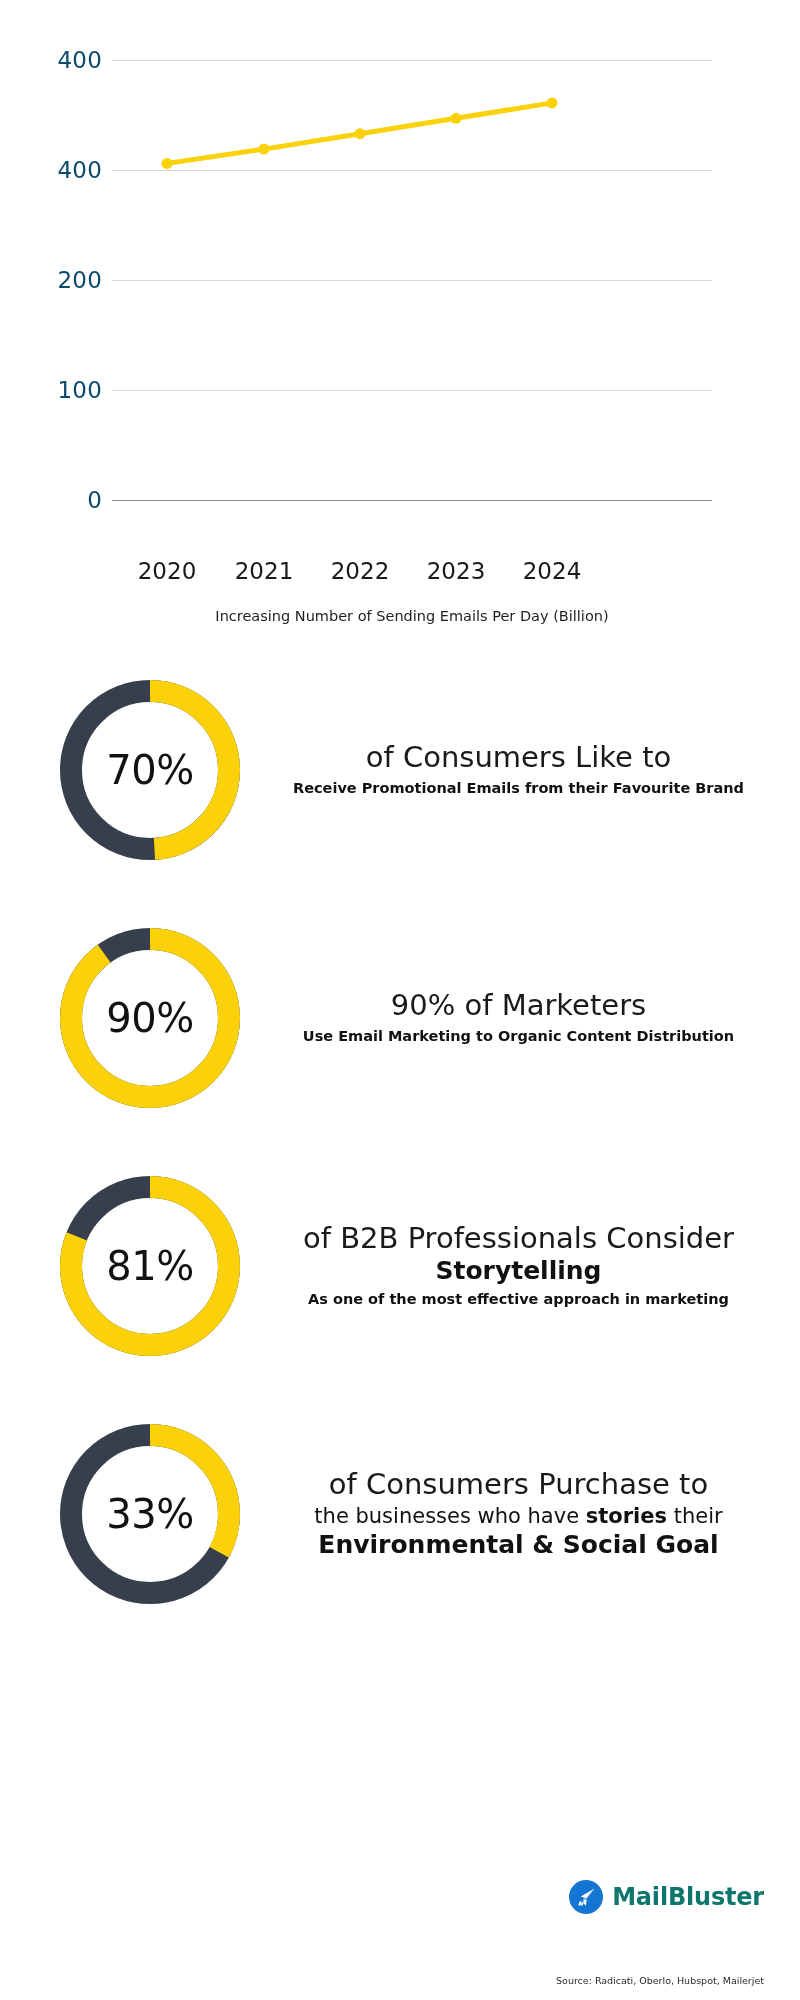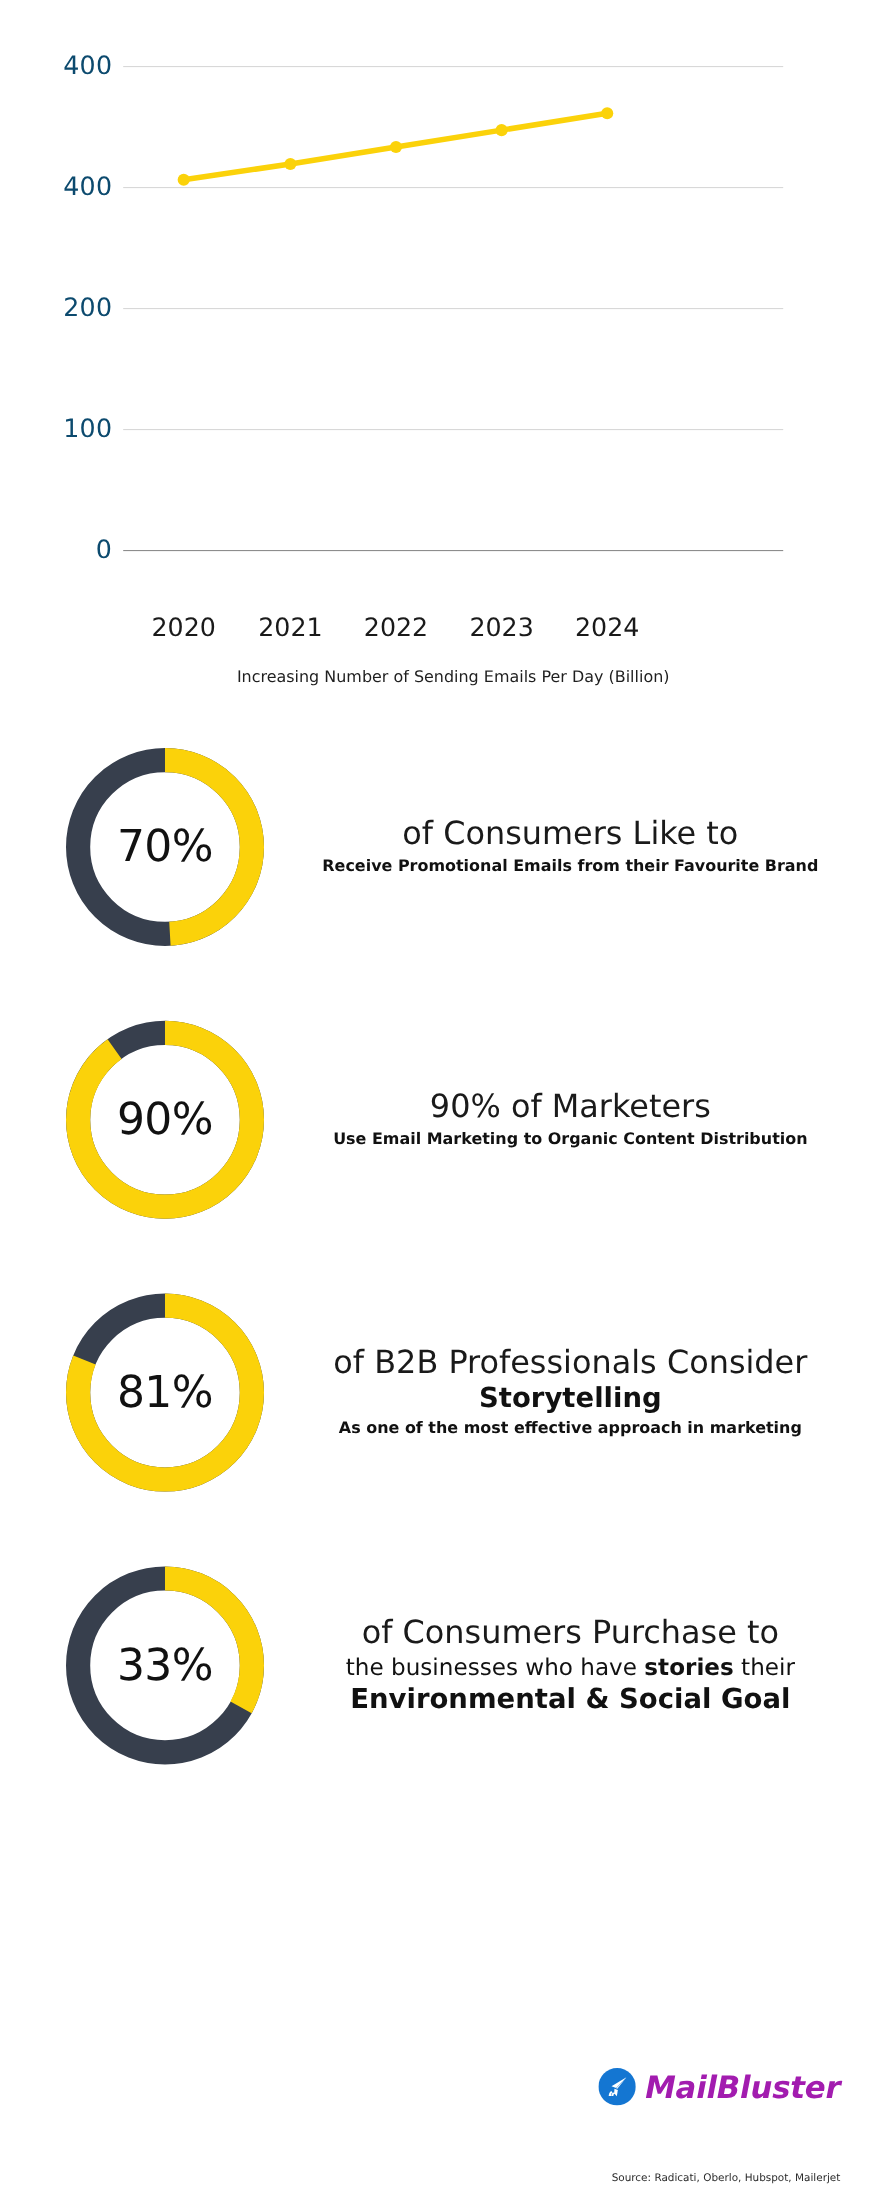--- a/index.html
+++ b/index.html
@@ -154,26 +154,25 @@
     display: flex;
     align-items: center;
     gap: 9px;
   }
   .logo-mark {
     width: 34px;
     height: 34px;
     flex: 0 0 auto;
   }
   .logo-text {
-    font-size: 28px;
+    font-size: 24px;
     font-weight: 700;
-    color: #a21caf;
+    color: #0f766e;
     letter-spacing: -0.2px;
     white-space: nowrap;
-    font-style: italic;
   }
   .source-line {
     position: absolute;
     right: 36px;
     top: 1975px;
     font-size: 9.5px;
     color: #2b2b2b;
     white-space: nowrap;
   }
 </style>

